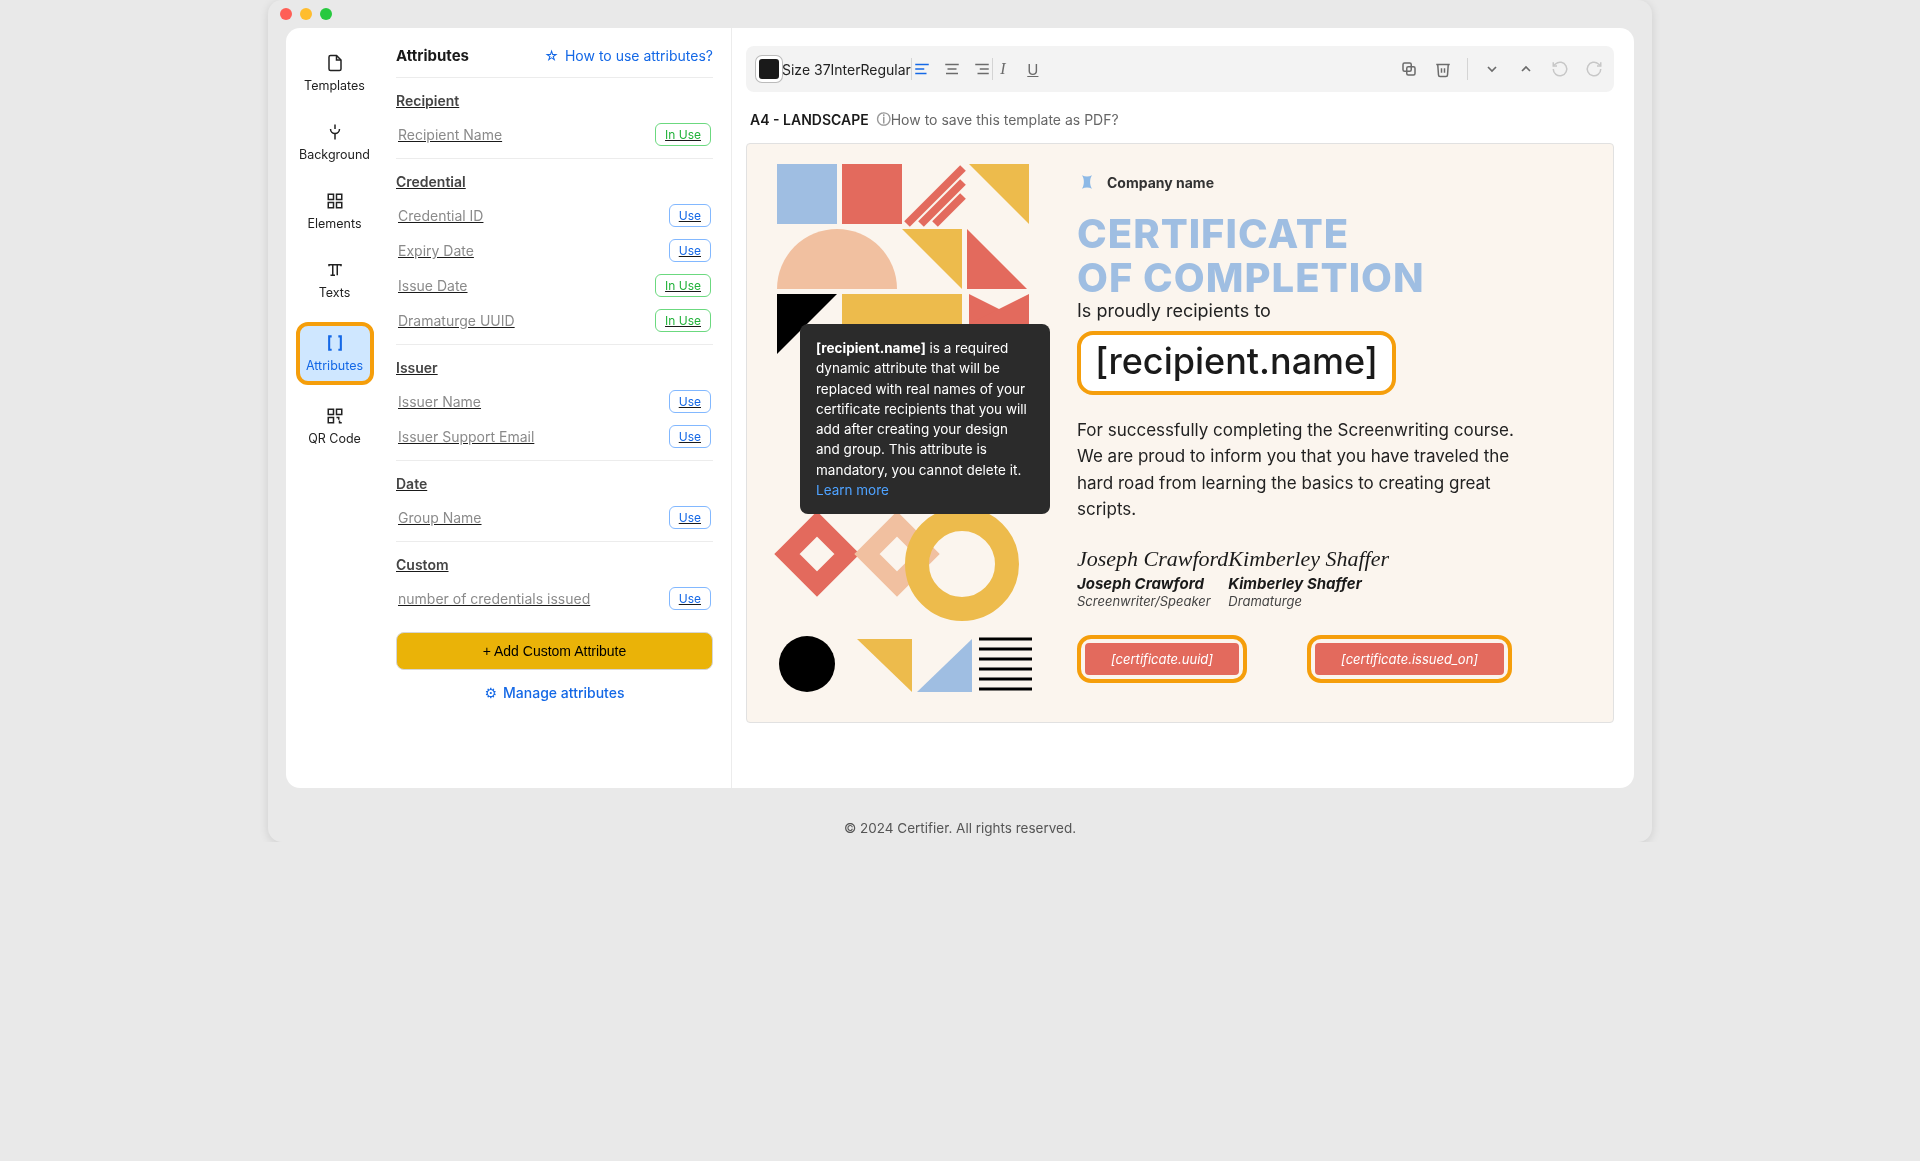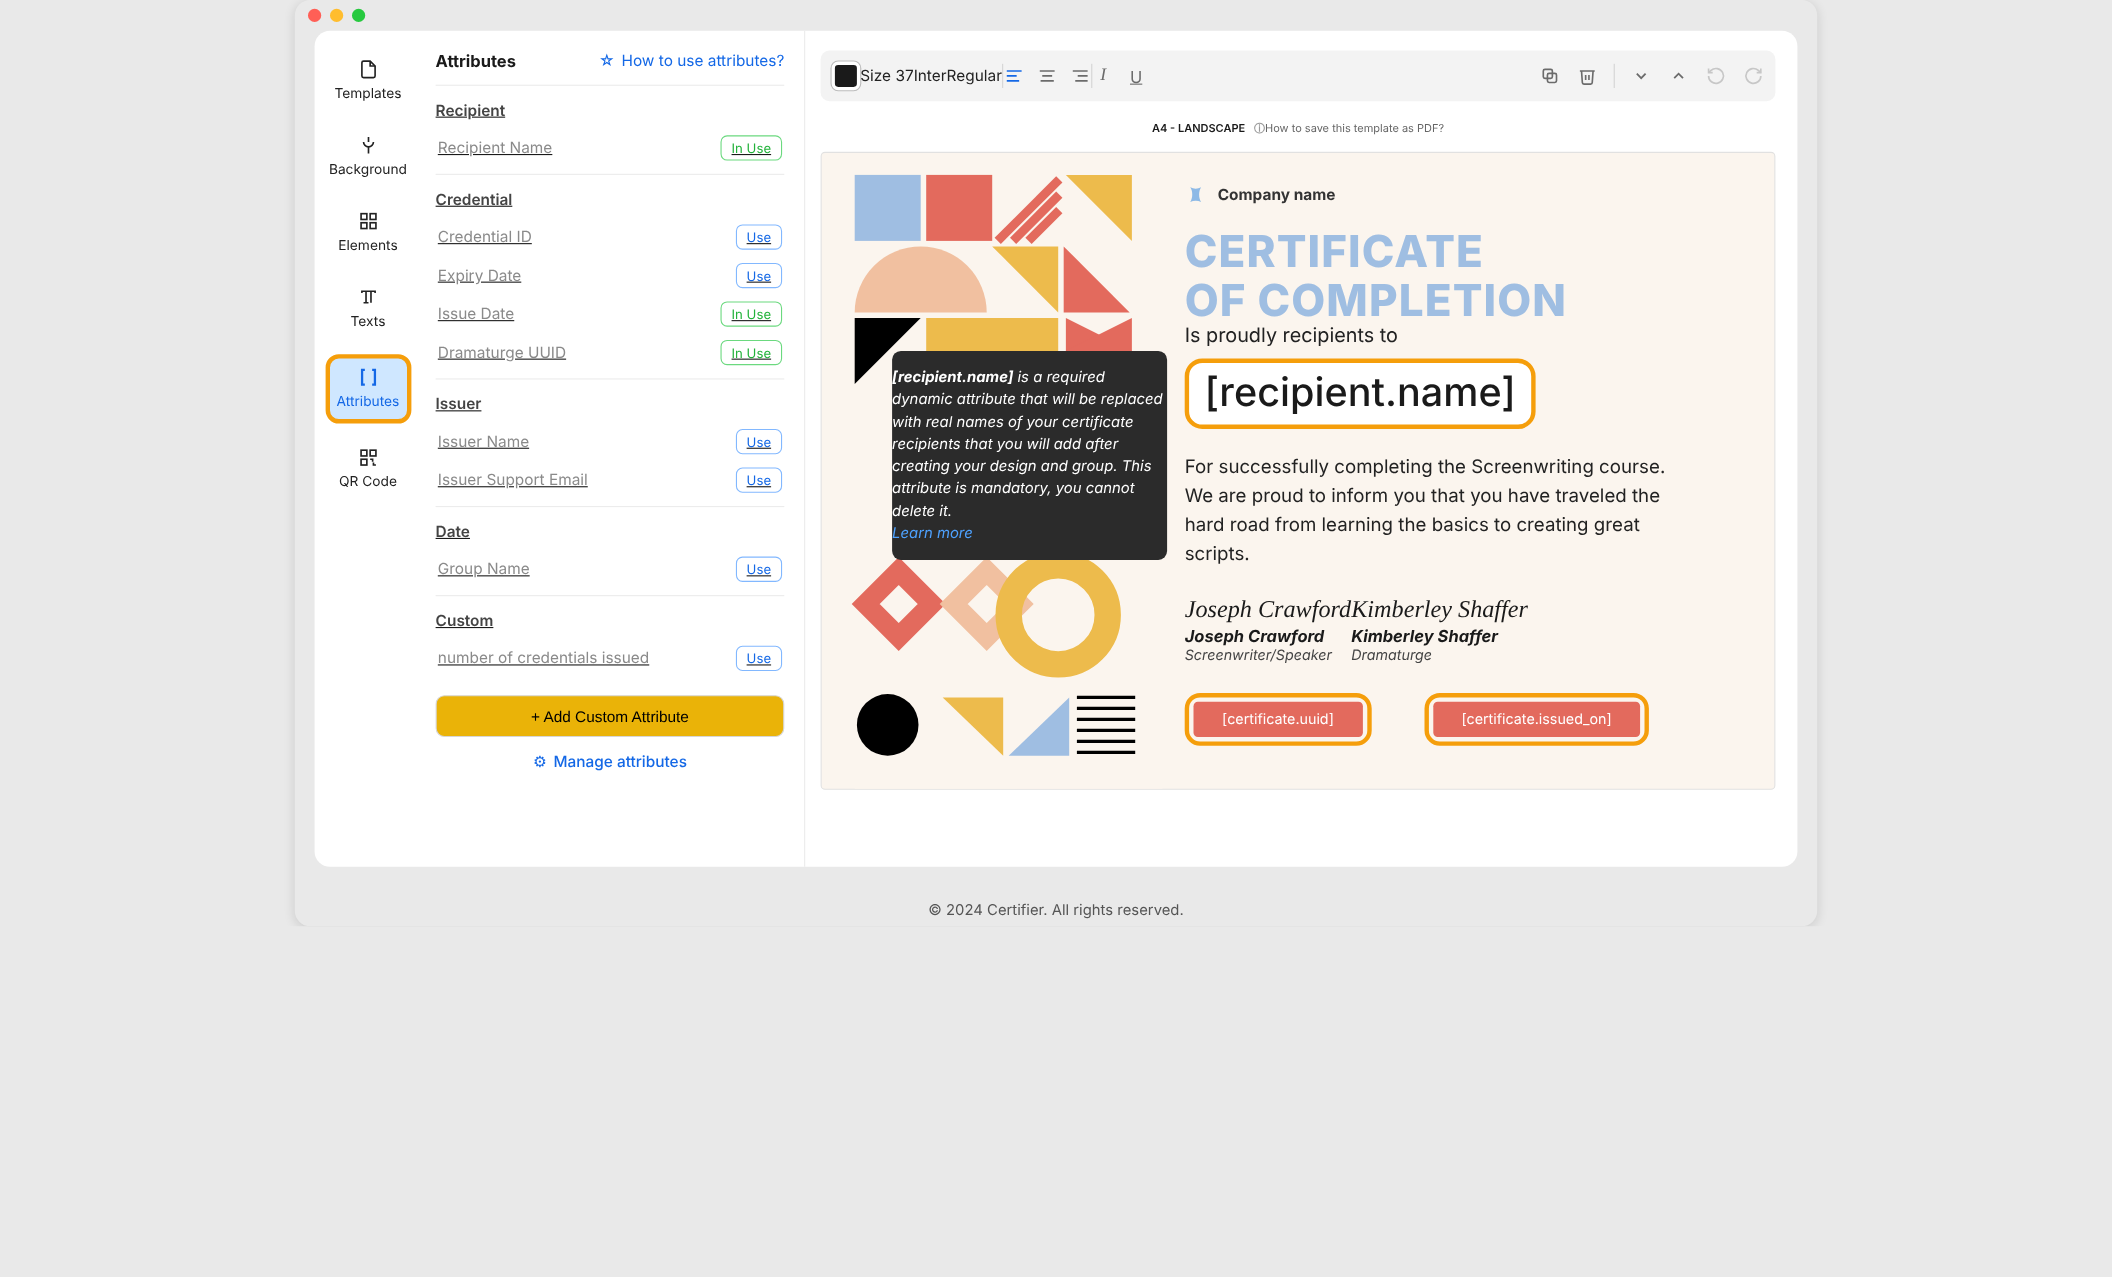--- a/index.html
+++ b/index.html
@@ -34,43 +34,43 @@
 .canvas-area{ flex:1; padding:18px 20px 20px 14px; position:relative;}
 .toolbar{ background:#f3f3f3; border-radius:8px; height:46px; display:flex; align-items:center; padding:0 10px; }
 .color-swatch{ width:26px; height:26px; background:#1a1a1a; border-radius:6px; border:3px solid #fff; box-shadow:0 0 0 1px #bbb;}
 .tb-text{ font-size:14px; color:#222;}
 .tb-sep{ width:1px; height:22px; background:#d4d4d4;}
 .tb-group{ display:flex; gap:10px; align-items:center;}
 .tb-icon{ width:20px; height:20px; display:flex; align-items:center; justify-content:center; color:#6b6b6b; cursor:pointer;}
 .tb-icon.active{ color:#1468e6;}
 .tb-right{ margin-left:auto; display:flex; gap:14px; align-items:center;}
 
-.meta-row{ display:flex; justify-content:center; align-items:center; margin:18px 4px 14px 4px; font-size:10px;}
+.meta-row{ display:flex; justify-content:flex-start; align-items:center; margin:18px 4px 14px 4px; font-size:14px;}
 .meta-left{ display:flex; align-items:center; gap:8px; font-weight:600;}
 .meta-right{ color:#666; cursor:pointer;}
 
 .cert-canvas{ border:1px solid #e1e1e1; border-radius:4px; background:#fbf5ee; height:580px; position:relative; overflow:hidden; padding:28px 30px;}
 .artblock{ position:absolute; left:0; top:0; width:310px; height:580px;}
 .cert-content{ margin-left:300px;}
 .company-row{ display:flex; align-items:center; gap:10px; margin-bottom:20px; font-weight:700; font-size:14px; color:#333;}
 .company-logo{ width:20px; height:20px; color:#8db9e6;}
 .cert-title{ font-size:40px; font-weight:800; color:#9fbee2; line-height:1.1; letter-spacing:1px; }
 .presented{ font-size:18px; color:#222; margin-bottom:10px;}
 .recipient-pill{ display:inline-block; border:4px solid #f59e0b; border-radius:16px; padding:4px 14px 8px 14px; background:#fff;}
 .recipient-text{ font-size:36px; font-weight:500;}
 .body-text{ font-size:17px; color:#222; line-height:1.55; margin-top:22px; max-width:460px;}
 .sig-row{ display:flex; margin-top:24px;font-style:italic;}
 .sig-name-script{ font-family:"Brush Script MT","Segoe Script",cursive; font-size:22px;}
 .sig-name{ font-weight:700; font-size:15px; margin-top:2px;}
 .sig-role{ font-size:13px; color:#444;}
-.token-row{ display:flex; gap:48px; margin-top:26px;}
+.token-row{ display:flex; gap:60px; margin-top:26px;font-style:italic;}
 .token-pill{ border:4px solid #f59e0b; border-radius:14px; padding:4px;}
 .token-inner{ background:#e36a5d; color:#fff; font-size:13px; padding:8px 26px; border-radius:4px;}
 
-.tooltip{ position:absolute; left:64px; top:180px; width:250px; background:#2b2b2b; color:#fff; font-size:13.5px; line-height:1.5; padding:14px 0; border-radius:8px; z-index:50;font-style:italic;}
+.tooltip{ position:absolute; left:53px; top:180px; width:250px; background:#2b2b2b; color:#fff; font-size:13.5px; line-height:1.5; padding:14px 16px; border-radius:8px; z-index:50;}
 .tooltip strong{ font-weight:700;}
 .tooltip a{ color:#4ea2ff;}
 
 .footer{ text-align:center; padding:14px 0 6px 0; font-size:13.5px; color:#555;}
 svg{ display:block;}
 </style>
 </head>
 <body>
 
 <div class="window">

